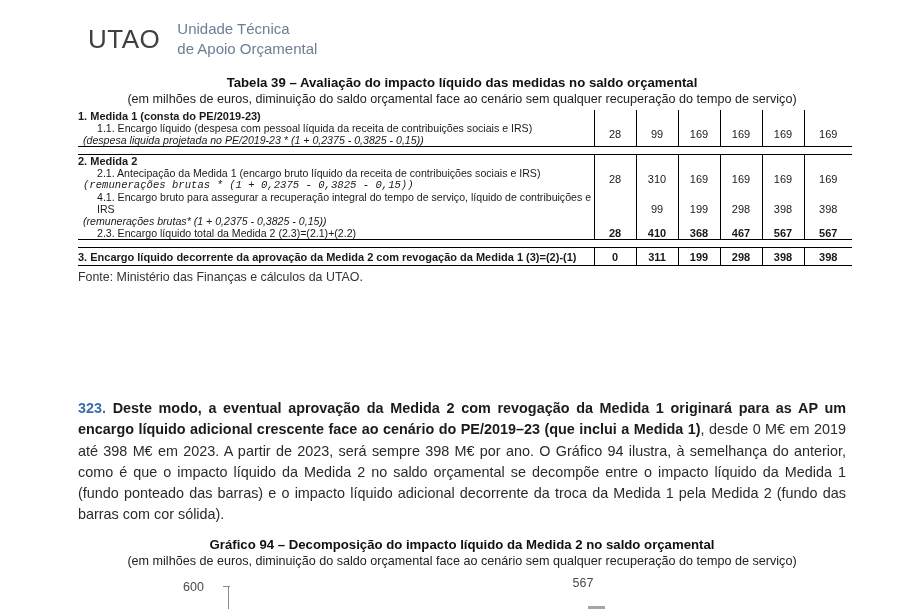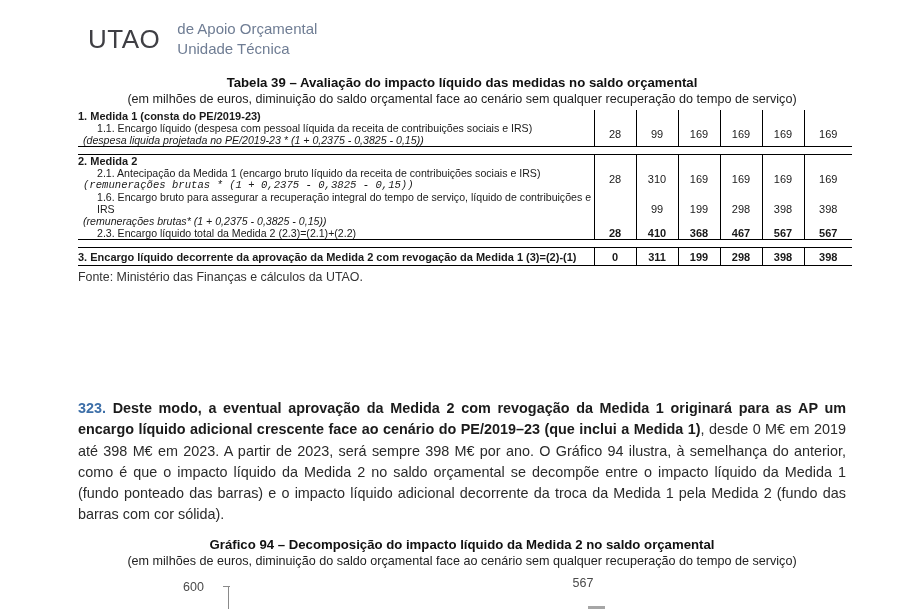--- a/index.html
+++ b/index.html
@@ -216,22 +216,22 @@
   }
 </style>
 </head>
 <body>
 
 <div class="page-header">
   <div class="logo">
     <div class="logo-mark">UTAO</div>
     <div class="logo-rule"></div>
     <div class="logo-text">
+      <div>Unidade Técnica</div>
       <div>de Apoio Orçamental</div>
-      <div>Unidade Técnica</div>
     </div>
   </div>
 </div>
 
 <div class="table-block">
   <div class="tbl-title">Tabela 39 – Avaliação do impacto líquido das medidas no saldo orçamental</div>
   <div class="tbl-subtitle">(em milhões de euros, diminuição do saldo orçamental face ao cenário sem qualquer recuperação do tempo de serviço)</div>
 
   <table class="data">
     <colgroup>
@@ -291,21 +291,21 @@
       <td class="num">28</td>
       <td class="num">310</td>
       <td class="num">169</td>
       <td class="num">169</td>
       <td class="num">169</td>
       <td class="num">169</td>
     </tr>
 
     <tr>
       <td class="desc-cell">
-        <div class="lvl2">1.6. Encargo bruto para assegurar a recuperação integral do tempo de serviço, líquido de contribuições e IRS</div>
+        <div class="lvl2">4.1. Encargo bruto para assegurar a recuperação integral do tempo de serviço, líquido de contribuições e IRS</div>
         <div class="lvl2 ital" style="padding-left:5px;">(remunerações brutas* (1 + 0,2375 - 0,3825 - 0,15))</div>
       </td>
       <td class="num"></td>
       <td class="num">99</td>
       <td class="num">199</td>
       <td class="num">298</td>
       <td class="num">398</td>
       <td class="num">398</td>
     </tr>
 

